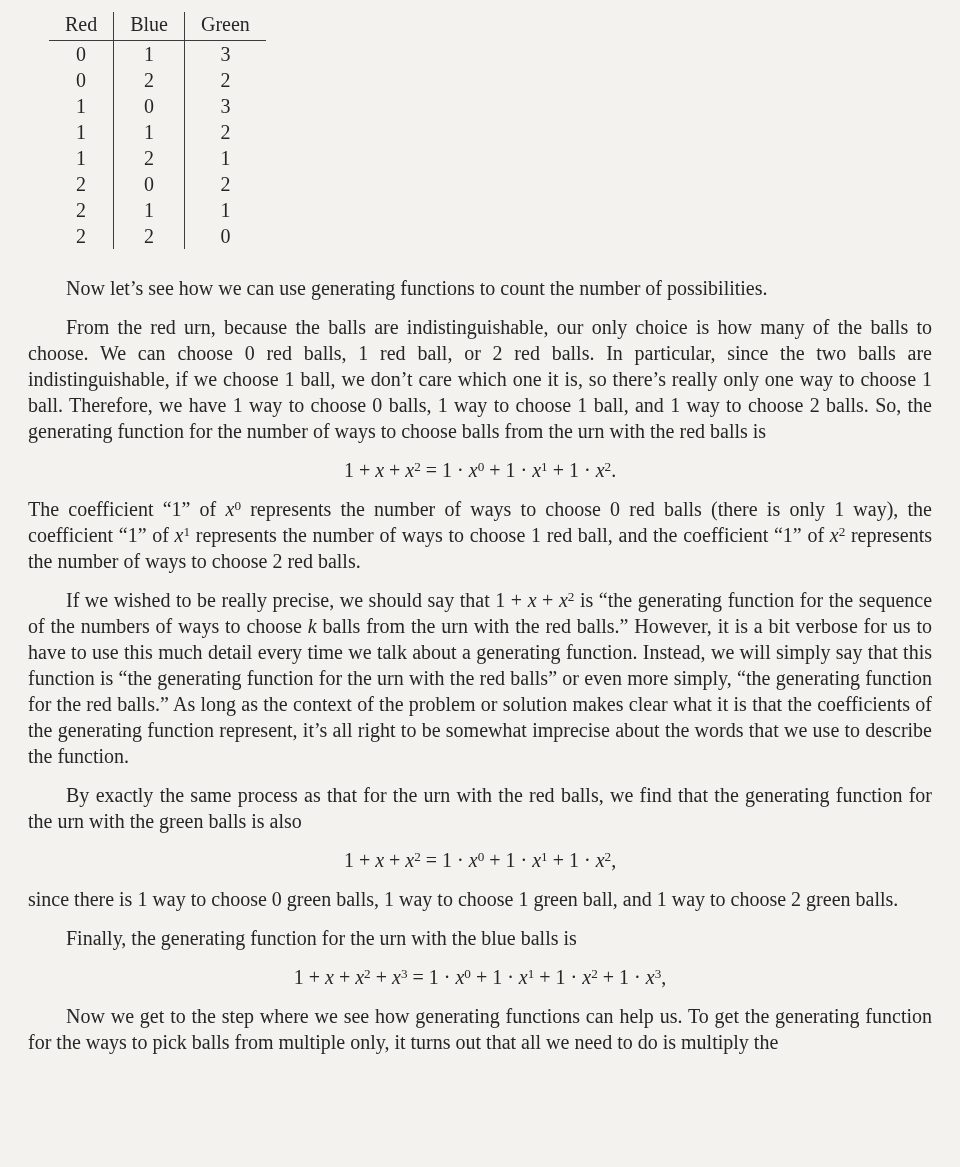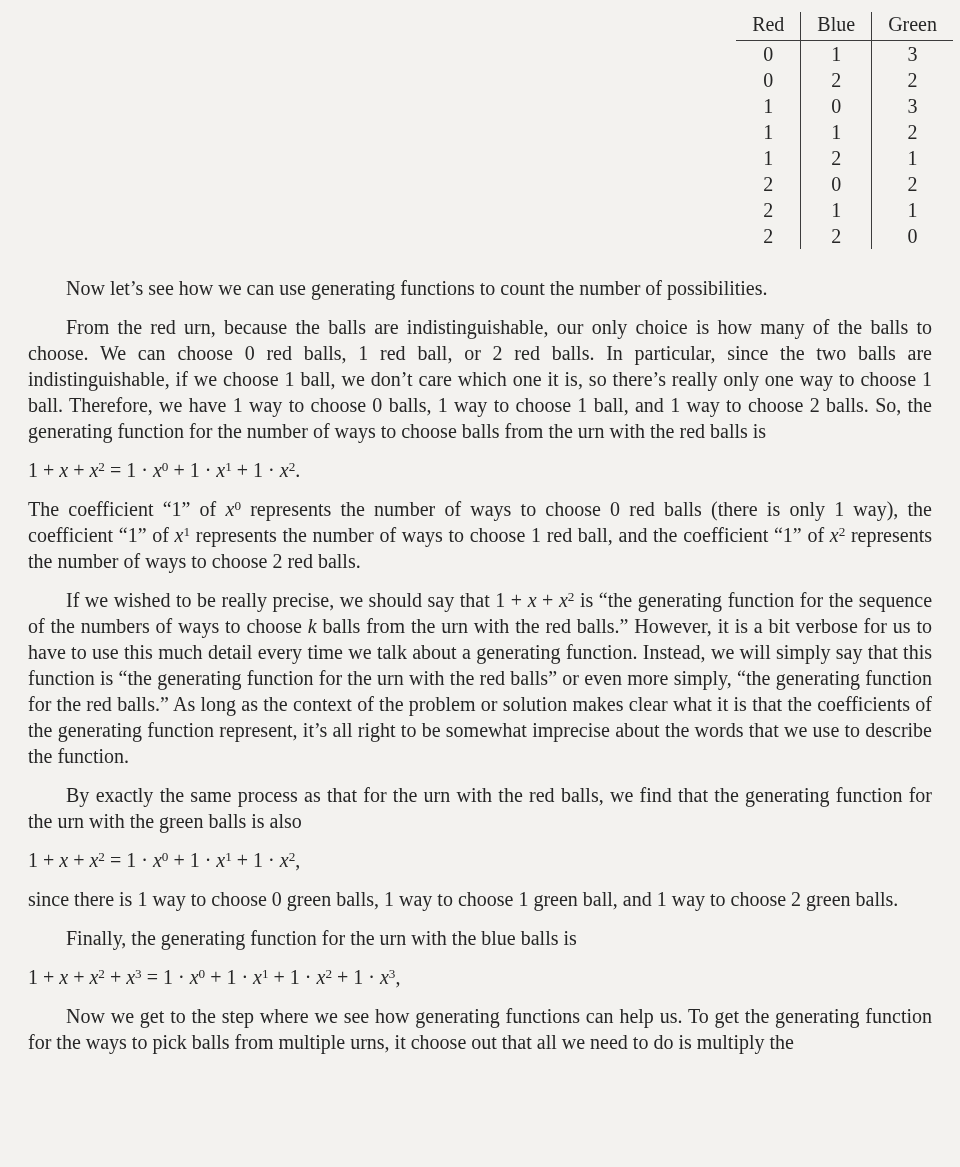--- a/index.html
+++ b/index.html
@@ -6,21 +6,21 @@
   body {
     width: 960px; height: 1167px;
     background: #f3f2ef;
     color: #262626;
     font-family: "Liberation Serif", "DejaVu Serif", serif;
     overflow: hidden;
   }
   .page { box-sizing: border-box; width: 960px; height: 1167px; padding: 12px 28px 0 28px; }
 
   
-  .table-wrap { display: flex; justify-content: flex-end; }
+  .table-wrap { display: flex; justify-content: flex-start; }
   .balls-table {
     border-collapse: collapse;
     transform: translateX(21px);
     font-size: 20px;
   }
   .balls-table th {
     font-weight: normal;
     padding: 1px 16px 4px 16px;
     border-bottom: 1.5px solid #3c3c3c;
     text-align: center;
@@ -35,20 +35,21 @@
   
   .text {
     margin-top: 26px;
     font-size: 20px;
     line-height: 26px;
     text-align: justify;
   }
   .text p { margin: 0 0 13px 0; }
   .text p.indent { text-indent: 38px; }
   .formula {
+    text-align: center;
     text-indent: 0;
     margin: 3px 0 14px 0;
     font-size: 20px;
   }
   i { font-style: italic; }
   sup { font-size: 66%; line-height: 0; vertical-align: 6px; font-style: normal; }
 </style>
 </head>
 <body style="background: rgb(243, 242, 239); color: rgb(38, 38, 38);">
 
@@ -112,16 +113,16 @@
     <p class="indent">Now let’s see how we can use generating functions to count the number of possibilities.</p>
     <p class="indent">From the red urn, because the balls are indistinguishable, our only choice is how many of the balls to choose.  We can choose 0 red balls, 1 red ball, or 2 red balls.  In particular, since the two balls are indistinguishable, if we choose 1 ball, we don’t care which one it is, so there’s really only one way to choose 1 ball. Therefore, we have 1 way to choose 0 balls, 1 way to choose 1 ball, and 1 way to choose 2 balls. So, the generating function for the number of ways to choose balls from the urn with the red balls is</p>
     <p class="formula">1 + <i>x</i> + <i>x</i><sup>2</sup> = 1 · <i>x</i><sup>0</sup> + 1 · <i>x</i><sup>1</sup> + 1 · <i>x</i><sup>2</sup>.</p>
     <p>The coefficient “1” of <i>x</i><sup>0</sup> represents the number of ways to choose 0 red balls (there is only 1 way), the coefficient “1” of <i>x</i><sup>1</sup> represents the number of ways to choose 1 red ball, and the coefficient “1” of <i>x</i><sup>2</sup> represents the number of ways to choose 2 red balls.</p>
     <p class="indent">If we wished to be really precise, we should say that 1 + <i>x</i> + <i>x</i><sup>2</sup> is “the generating function for the sequence of the numbers of ways to choose <i>k</i> balls from the urn with the red balls.”  However, it is a bit verbose for us to have to use this much detail every time we talk about a generating function. Instead, we will simply say that this function is “the generating function for the urn with the red balls” or even more simply, “the generating function for the red balls.” As long as the context of the problem or solution makes clear what it is that the coefficients of the generating function represent, it’s all right to be somewhat imprecise about the words that we use to describe the function.</p>
     <p class="indent">By exactly the same process as that for the urn with the red balls, we find that the generating function for the urn with the green balls is also</p>
     <p class="formula">1 + <i>x</i> + <i>x</i><sup>2</sup> = 1 · <i>x</i><sup>0</sup> + 1 · <i>x</i><sup>1</sup> + 1 · <i>x</i><sup>2</sup>,</p>
     <p>since there is 1 way to choose 0 green balls, 1 way to choose 1 green ball, and 1 way to choose 2 green balls.</p>
     <p class="indent">Finally, the generating function for the urn with the blue balls is</p>
     <p class="formula">1 + <i>x</i> + <i>x</i><sup>2</sup> + <i>x</i><sup>3</sup> = 1 · <i>x</i><sup>0</sup> + 1 · <i>x</i><sup>1</sup> + 1 · <i>x</i><sup>2</sup> + 1 · <i>x</i><sup>3</sup>,</p>
-    <p class="indent">Now we get to the step where we see how generating functions can help us.  To get the generating function for the ways to pick balls from multiple urns, it choose out that all we need to do is multiply the</p>
+    <p class="indent">Now we get to the step where we see how generating functions can help us.  To get the generating function for the ways to pick balls from multiple only, it turns out that all we need to do is multiply the</p>
   </div>
 
 </div>
 
 </body></html>

